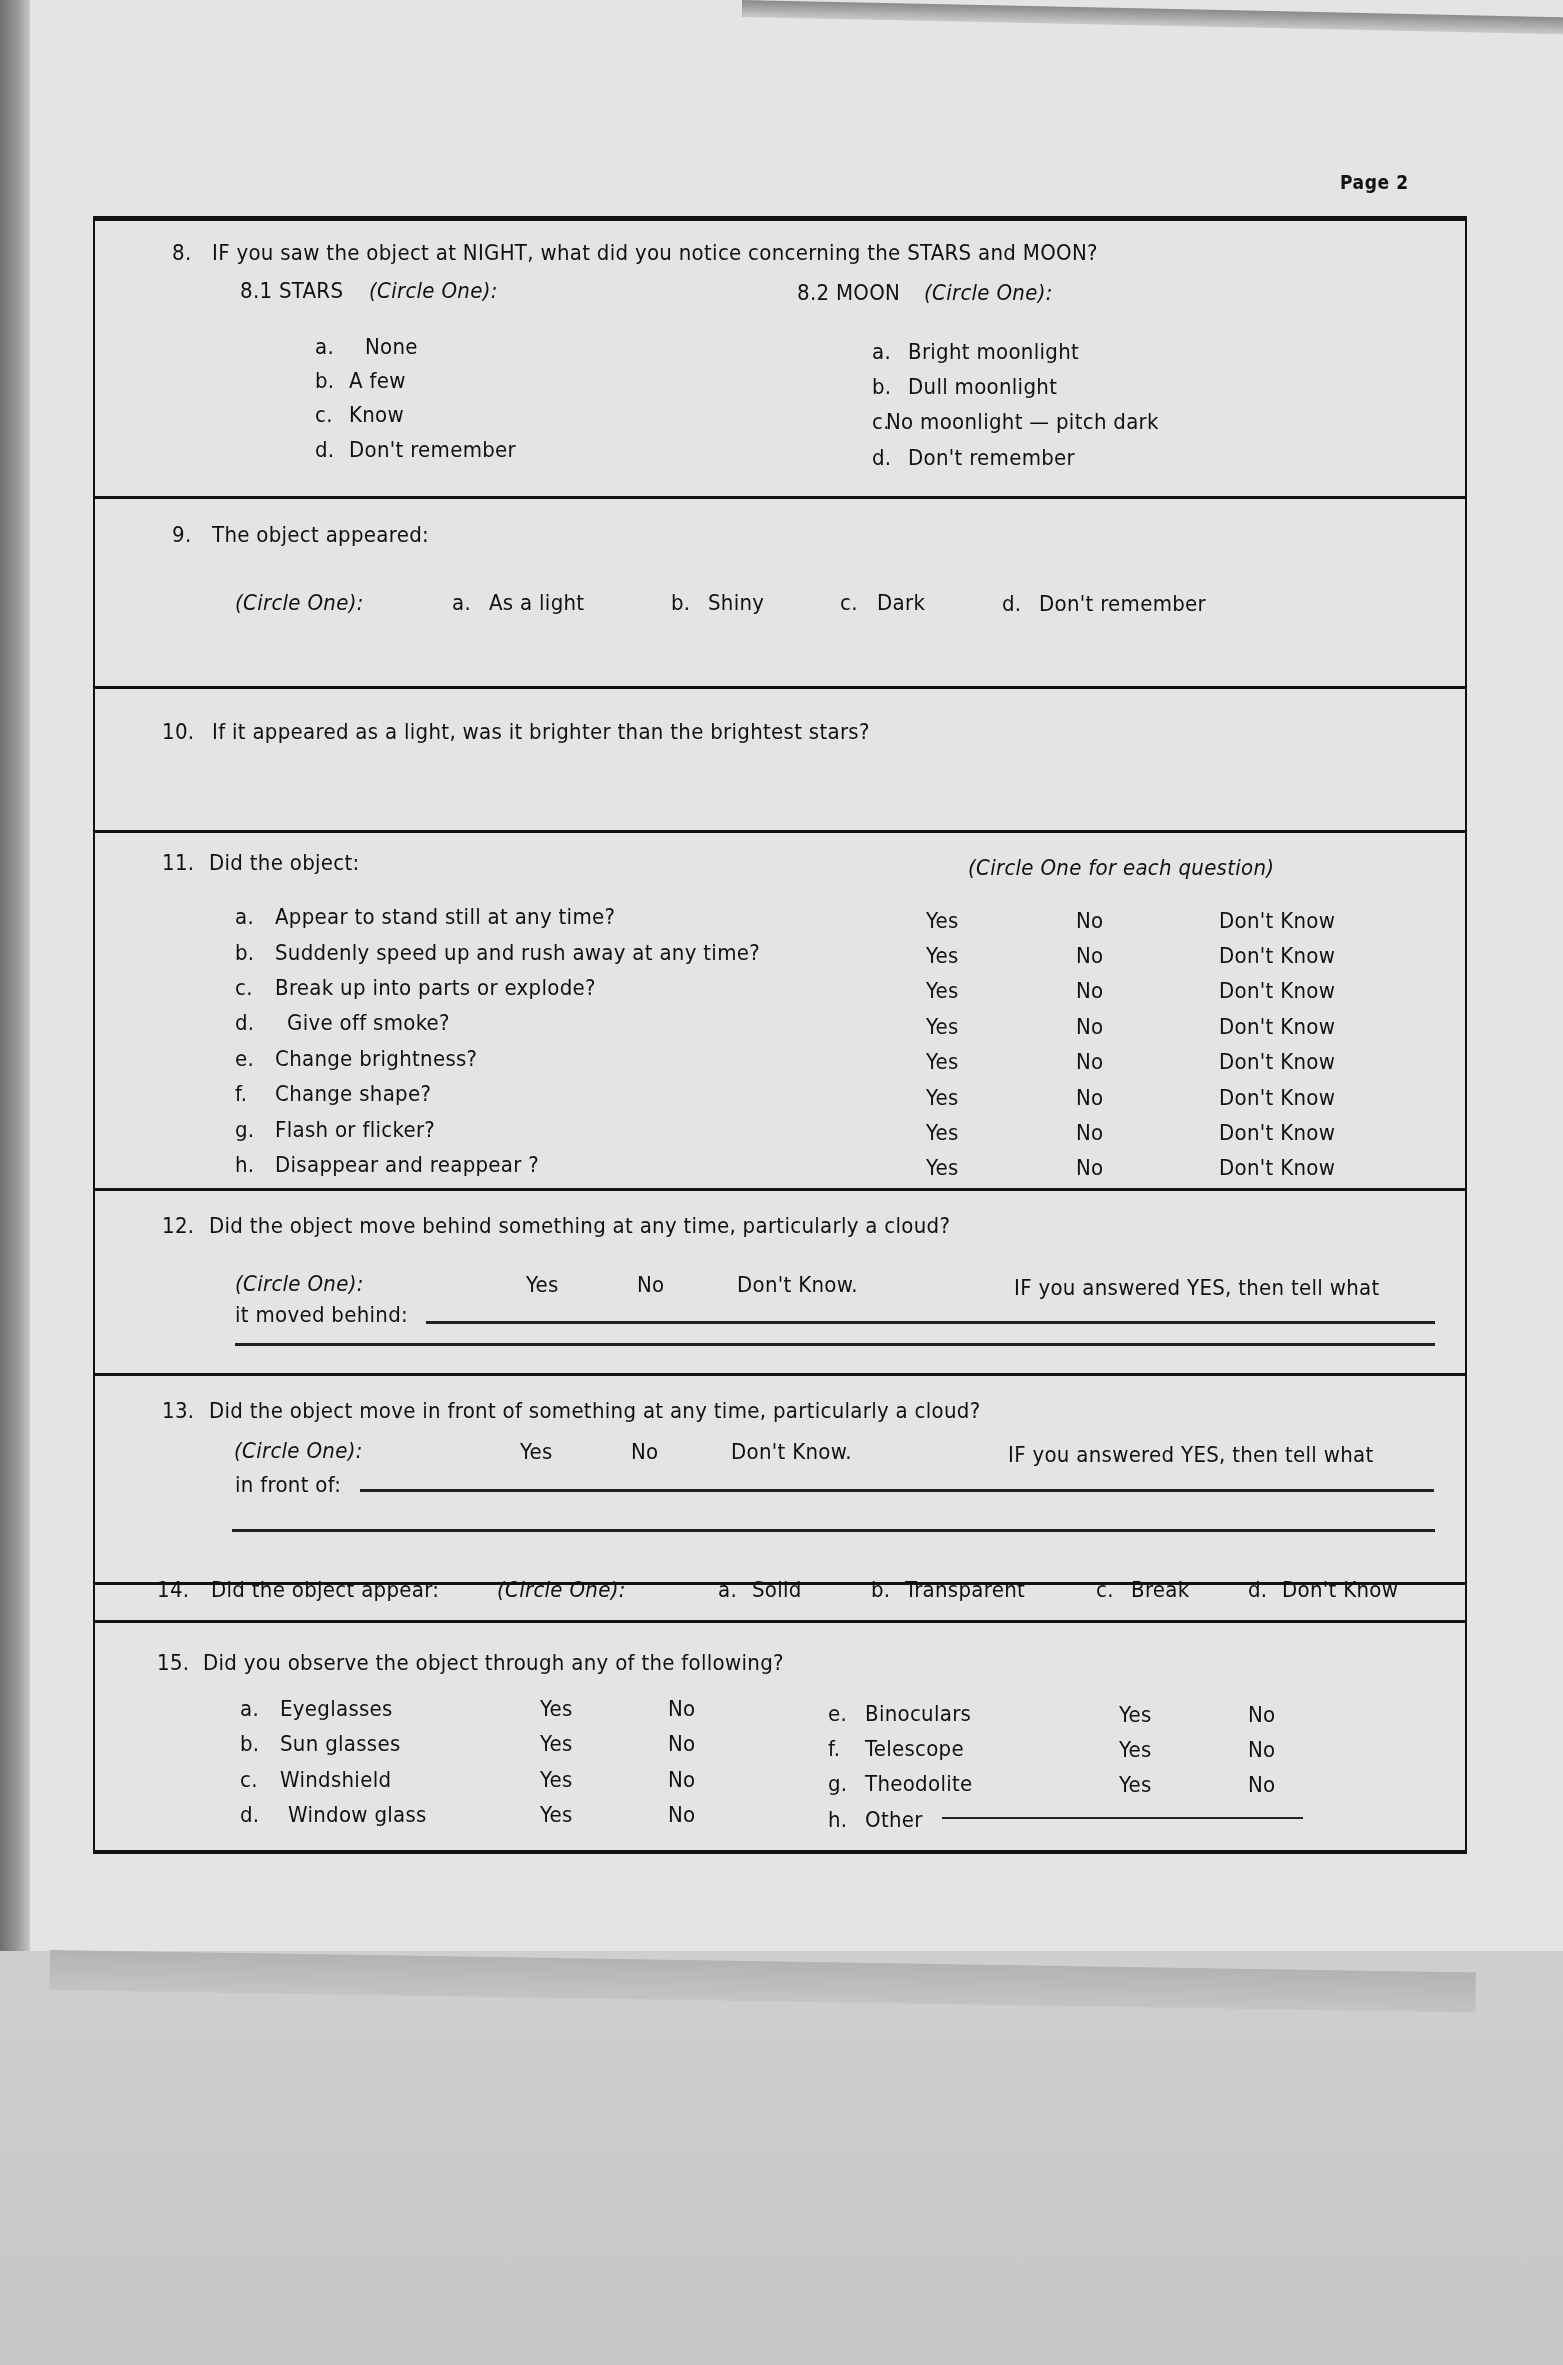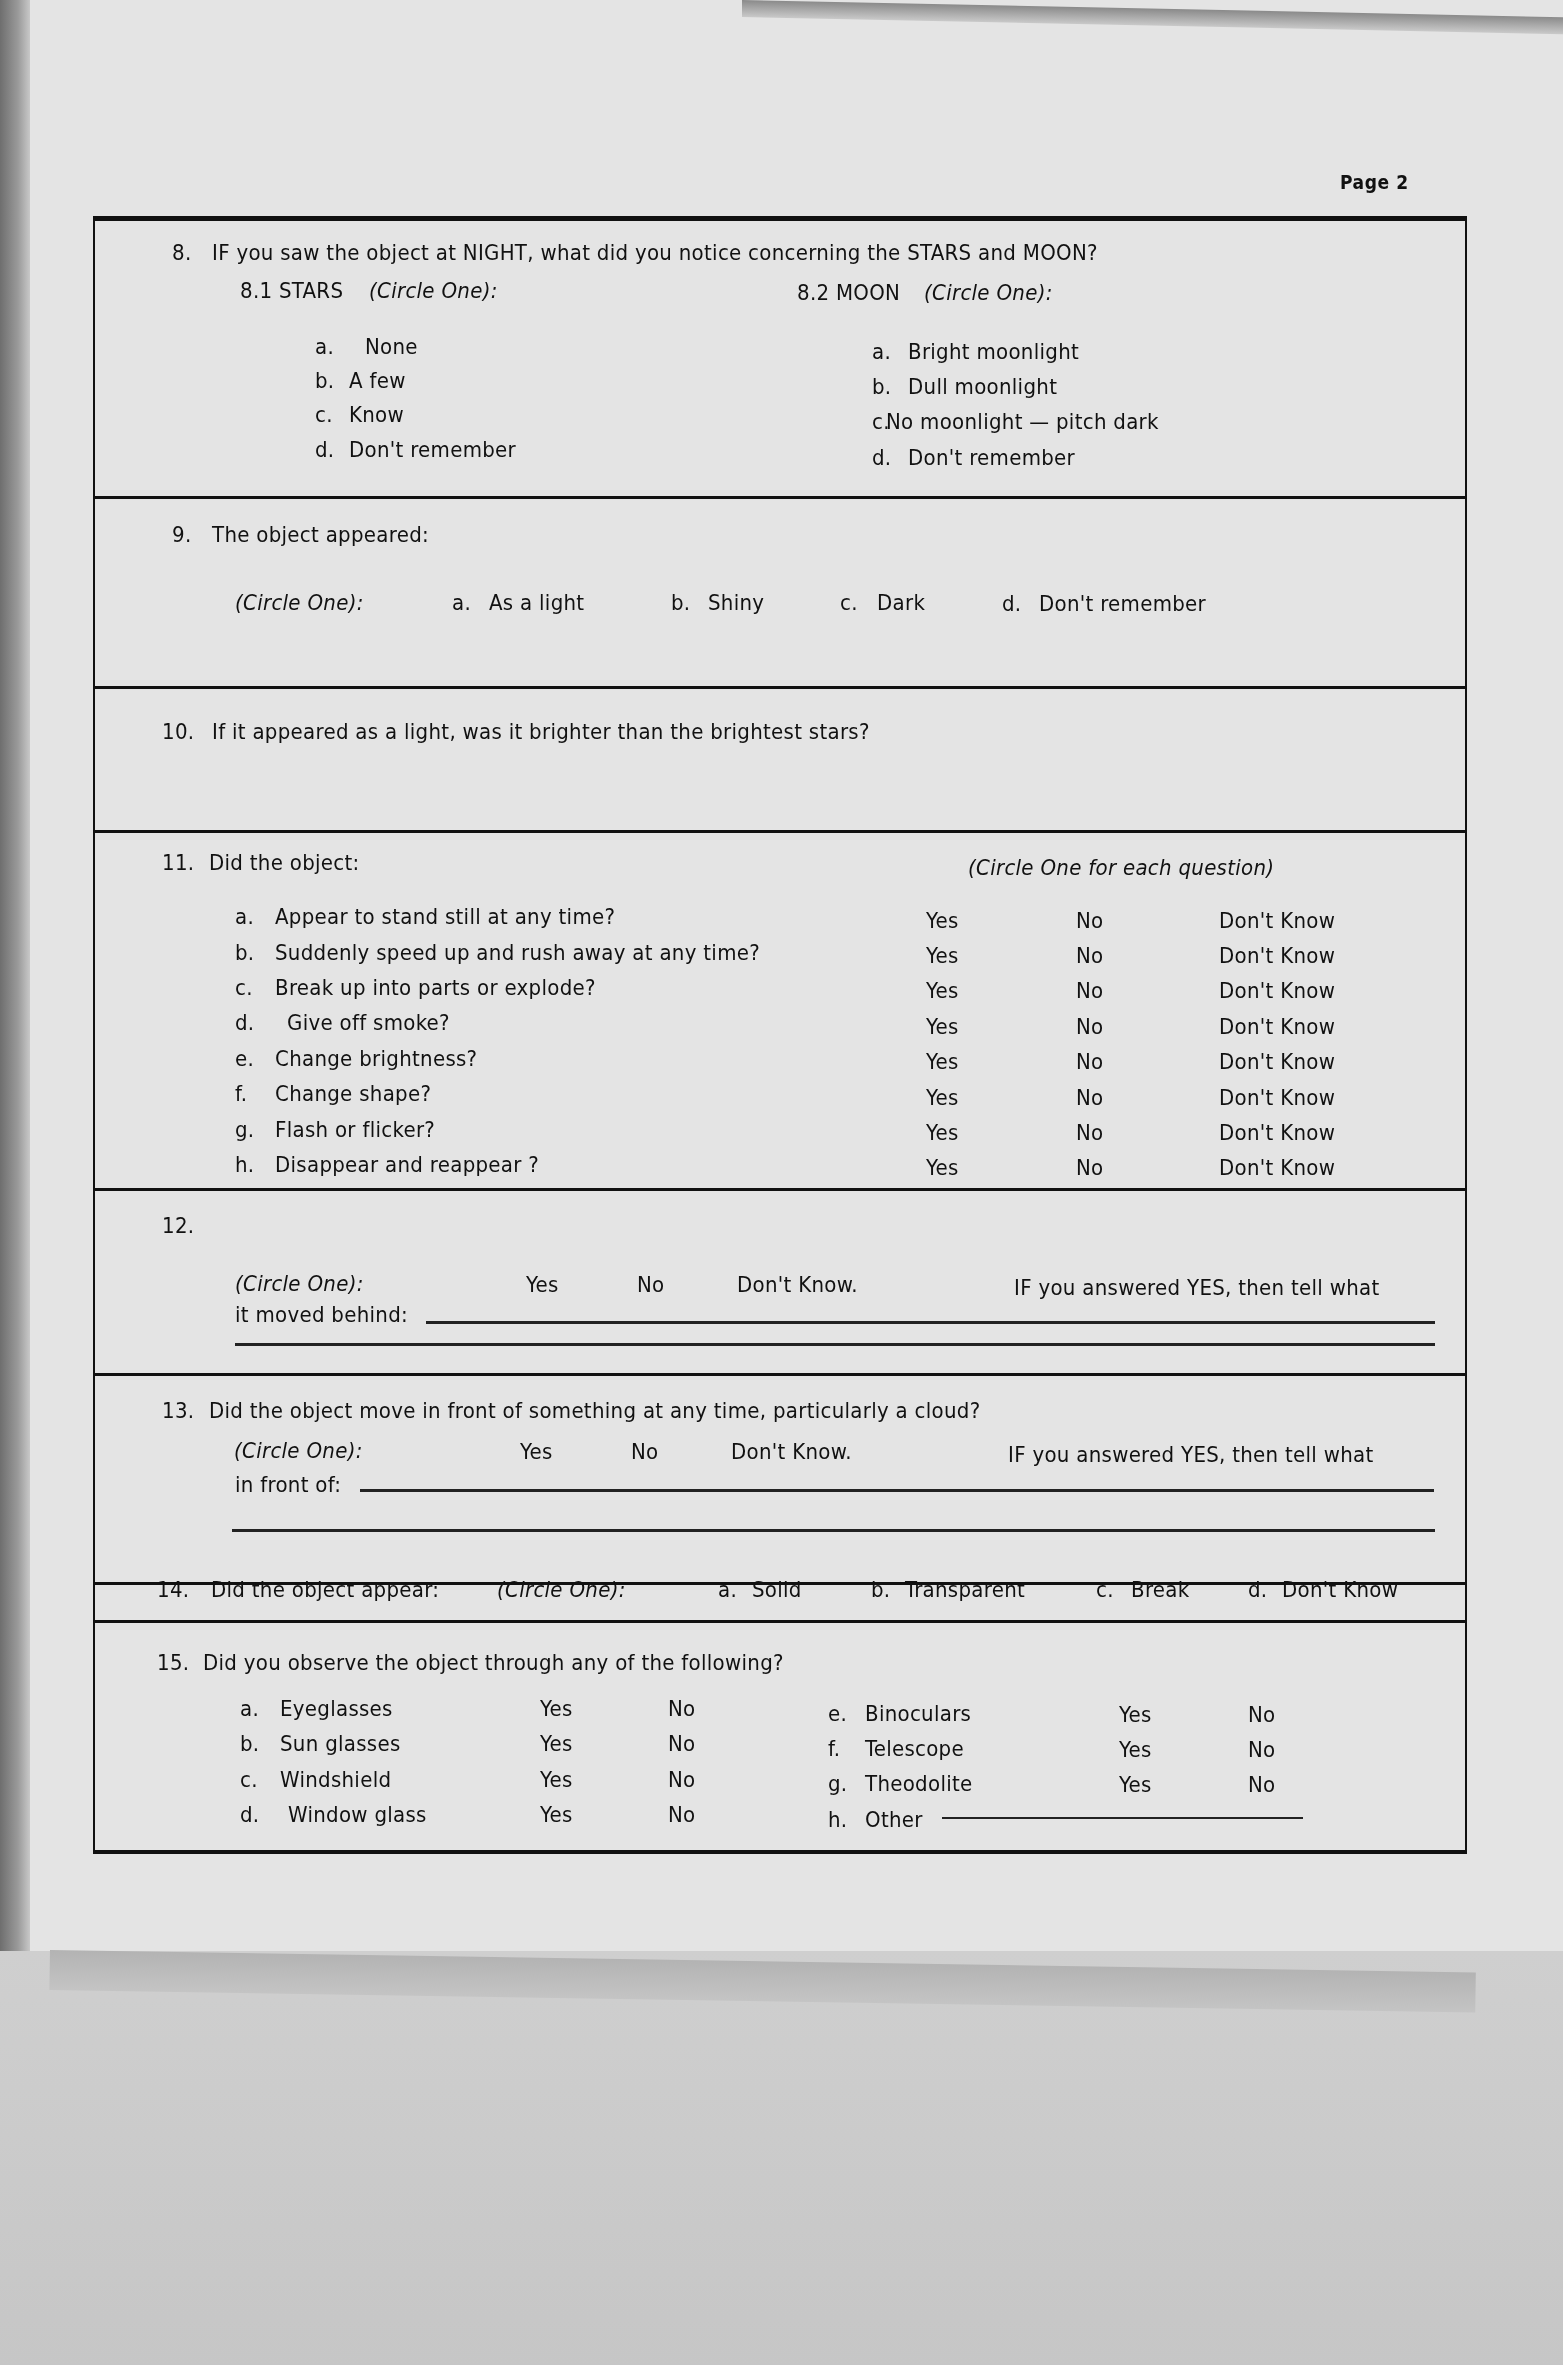--- a/index.html
+++ b/index.html
@@ -146,20 +146,21 @@
           <span class="t" style="left: 180px; top: 319px;">Disappear and reappear ?</span>
           <span class="t" style="left: 831px; top: 322px;">Yes</span>
           <span class="t" style="left: 981px; top: 322px;">No</span>
           <span class="t" style="left: 1124px; top: 322px;">Don't Know</span>
         </div>
       </div>
   </div>
 
   <div class="sect" style="top:970px;height:185px">
     <span class="t" style="left:67px;top:22px">12.</span>
+    <span class="t" style="left:114px;top:22px">Did the object move behind something at any time, particularly a cloud?</span>
     <span class="t it" style="left:140px;top:80px">(Circle One):</span>
     <span class="t" style="left:431px;top:81px">Yes</span>
     <span class="t" style="left:542px;top:81px">No</span>
     <span class="t" style="left:642px;top:81px">Don't Know.</span>
     <span class="t" style="left:919px;top:84px">IF you answered YES, then tell what</span>
     <span class="t" style="left:140px;top:111px">it moved behind:</span>
     <div class="line" style="left:331px;top:130px;width:1009px"></div>
     <div class="line" style="left:140px;top:152px;width:1200px"></div>
   </div>
 

